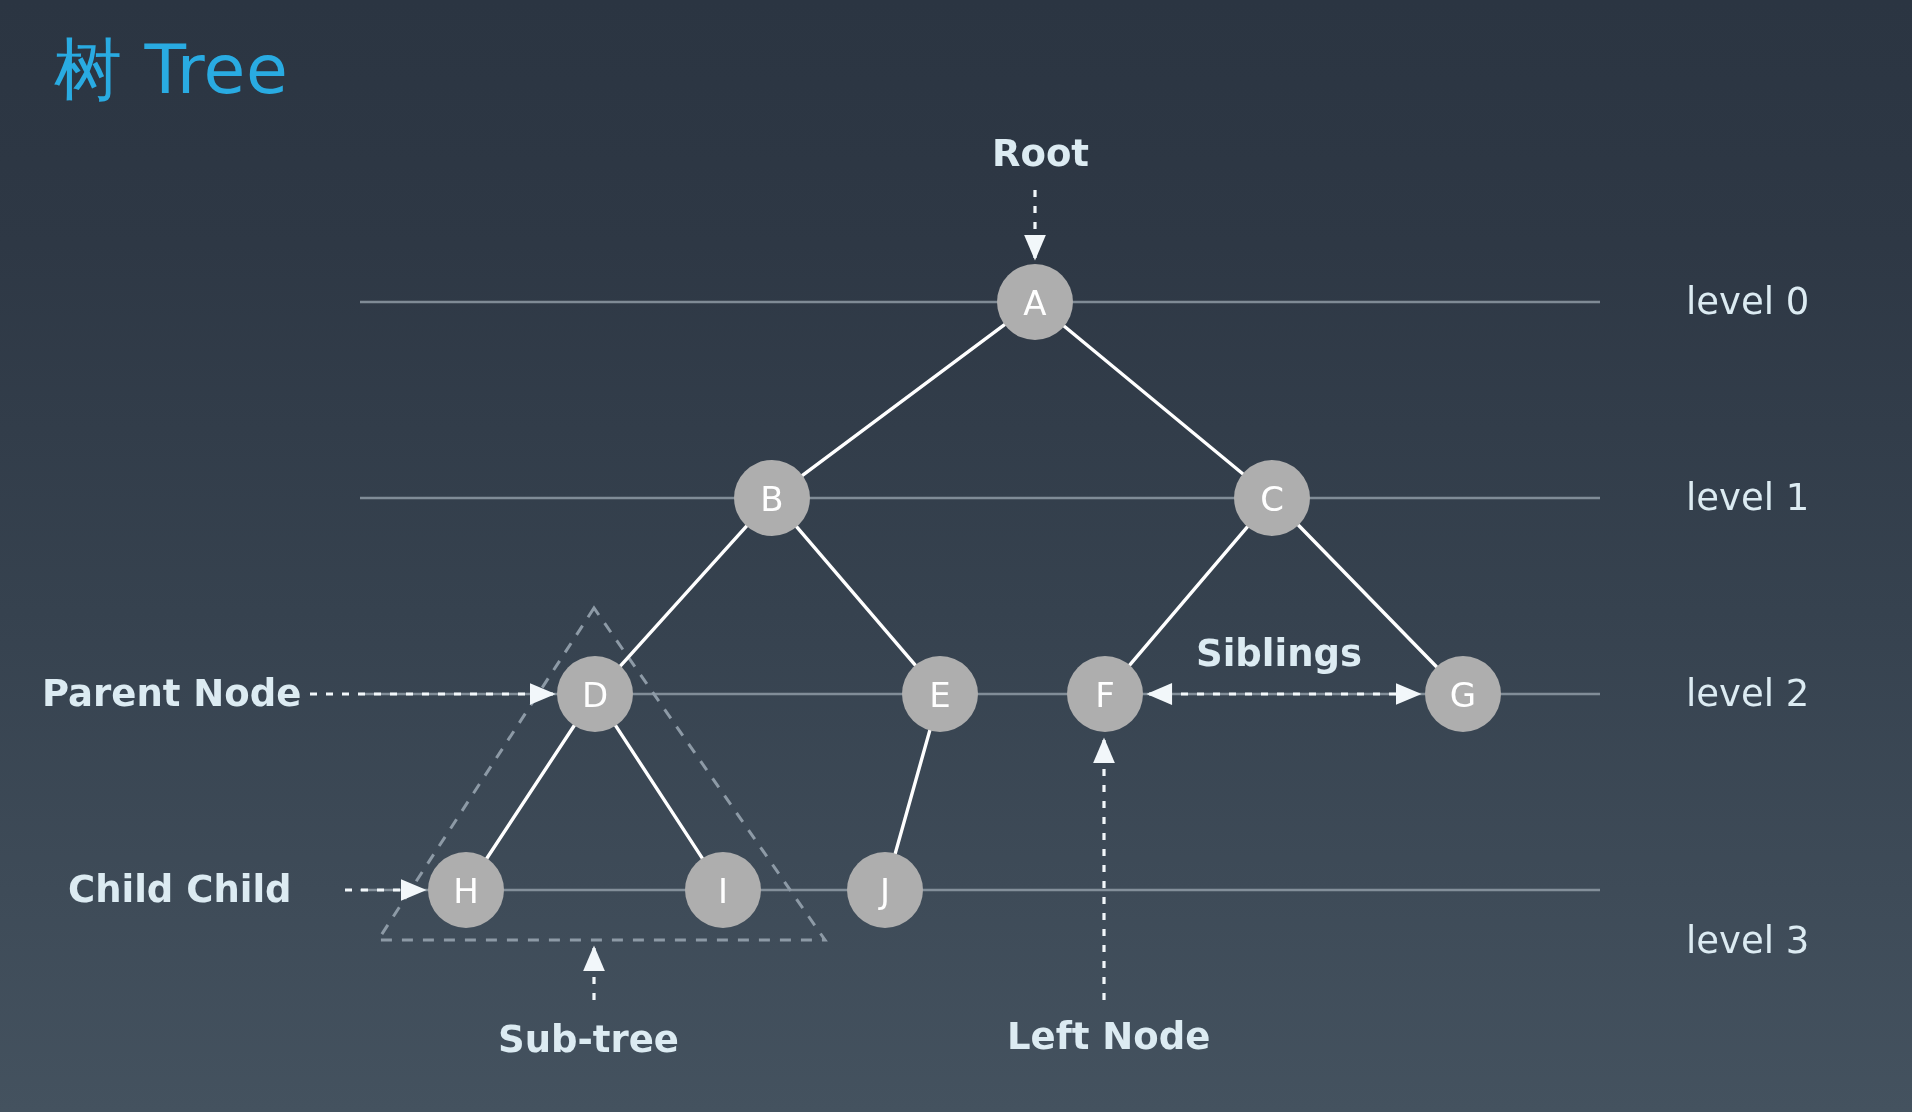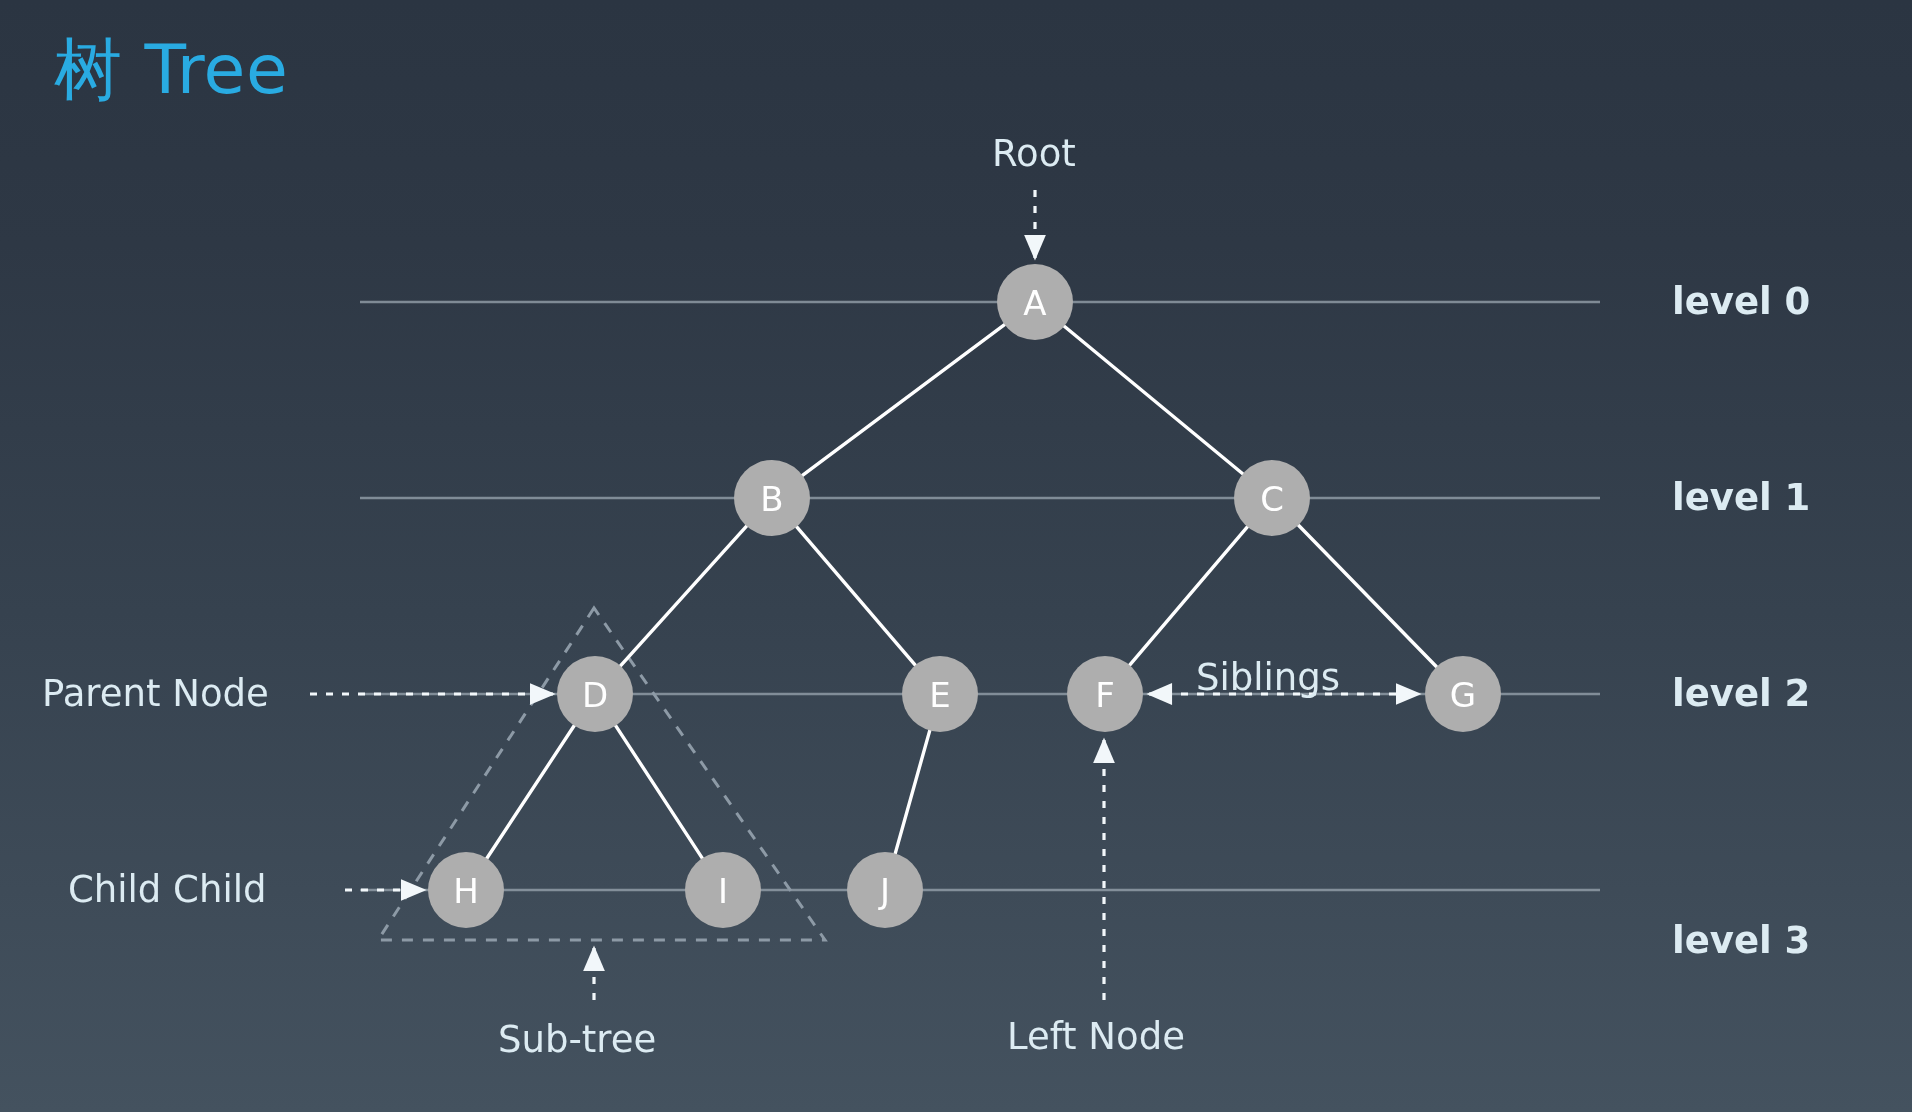--- a/index.html
+++ b/index.html
@@ -29,31 +29,32 @@
     color: #29ABE2;
     font-weight: 400;
     letter-spacing: 0.5px;
     white-space: nowrap;
     line-height: 1.0;
   }
   .anno-label {
     position: absolute;
     color: #DCEBF2;
     font-size: 37px;
-    font-weight: 400;
+    font-weight: 700;
     white-space: nowrap;
     line-height: 1.0;
   }
   .level-label {
     position: absolute;
     color: #DCEBF2;
     font-size: 37px;
-    font-weight: 700;
+    font-weight: 400;
     white-space: nowrap;
     line-height: 1.0;
+    margin-left: 14px;
   }
   .node-label {
     position: absolute;
     color: #FFFFFF;
     font-size: 34px;
     font-weight: 400;
     white-space: nowrap;
     transform: translate(-50%, -50%);
     pointer-events: none;
     line-height: 1.0;
@@ -133,18 +134,18 @@
   <div id="level-labels">
       <div class="level-label" style="left: 1672px; top: 283px;">level 0</div>
       <div class="level-label" style="left: 1672px; top: 479px;">level 1</div>
       <div class="level-label" style="left: 1672px; top: 675px; text-align: right;">level 2</div>
       <div class="level-label" style="left: 1672px; top: 922px;">level 3</div>
     </div>
   <div id="annotation-labels">
       <div class="anno-label" style="left: 992px; top: 135px;">Root</div>
       <div class="anno-label" style="left: 42px; top: 675px; text-align: center;">Parent Node</div>
       <div class="anno-label" style="left: 68px; top: 871px;">Child Child</div>
-      <div class="anno-label" style="left: 1196px; top: 635px; margin-top: 24px;">Siblings</div>
+      <div class="anno-label" style="left: 1196px; top: 635px;">Siblings</div>
       <div class="anno-label" style="left: 498px; top: 1021px;">Sub-tree</div>
       <div class="anno-label" style="left: 1007px; top: 1018px; text-align: center;">Left Node</div>
     </div>
 
 </div>
 
 </body></html>

